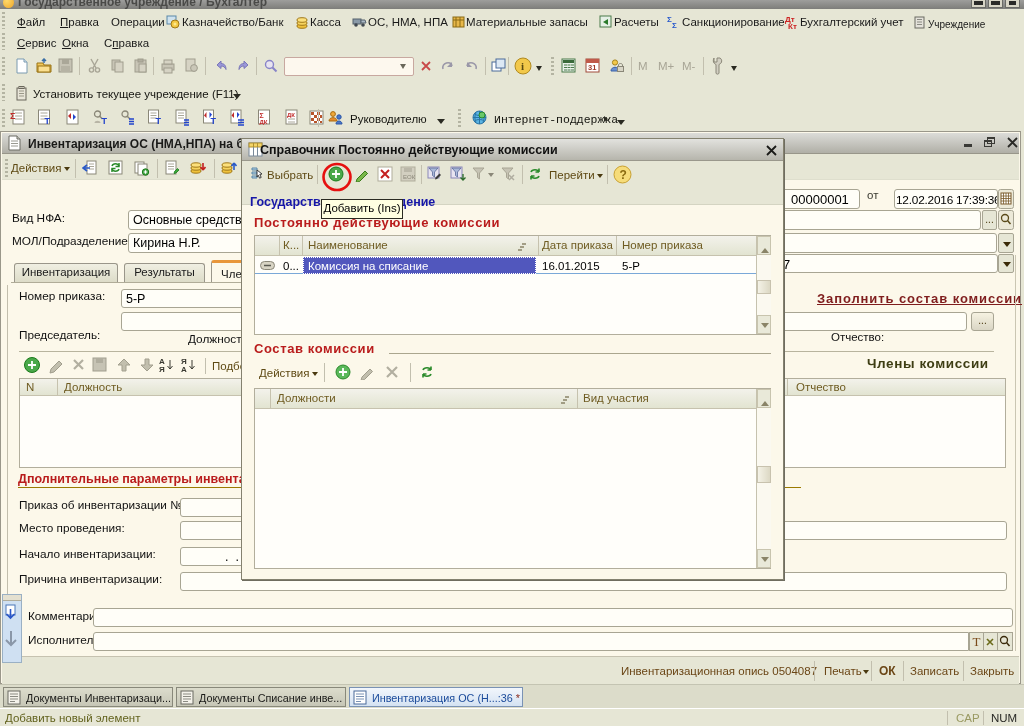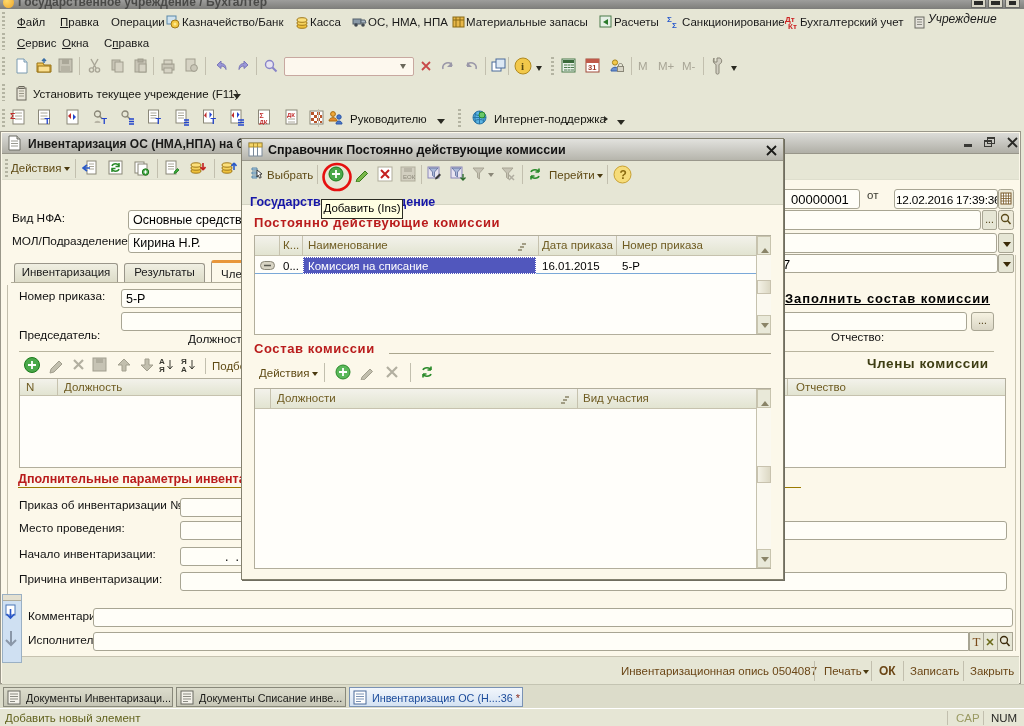--- a/index.html
+++ b/index.html
@@ -36,21 +36,21 @@
   <div class="abs" style="left:17px;top:7px;font-size:11.5px;"><u class="acc">Ф</u>айл</div>
   <div class="abs" style="left:60px;top:7px;font-size:11.5px;"><u class="acc">П</u>равка</div>
   <div class="abs" style="left:111px;top:7px;font-size:11.5px;">Операции</div>
   <div class="abs" style="left:182px;top:7px;font-size:11.5px;">Казначейство/Банк</div>
   <div class="abs" style="left:310px;top:7px;font-size:11.5px;">Касса</div>
   <div class="abs" style="left:368px;top:7px;font-size:11.5px;">ОС, НМА, НПА</div>
   <div class="abs" style="left:466px;top:7px;font-size:11.5px;">Материальные запасы</div>
   <div class="abs" style="left:614px;top:7px;font-size:11.5px;">Расчеты</div>
   <div class="abs" style="left:682px;top:7px;font-size:11.5px;">Санкционирование</div>
   <div class="abs" style="left:800px;top:7px;font-size:11.5px;">Бухгалтерский учет</div>
-  <div class="abs" style="left:928px;top:3px;font-size:12px;font-style:italic;">Учреждение</div>
+  <div class="abs" style="left:928px;top:10px;font-size:10px;">Учреждение</div>
 
   <svg class="abs" style="left:166px;top:6px" width="15" height="14">
       <rect x="1" y="1" width="9" height="8" fill="#cfe2ee" stroke="#5a87a8"></rect>
       <circle cx="9" cy="9" r="4" fill="#f3c842" stroke="#a07818"></circle>
       <circle cx="9" cy="9" r="1.5" fill="#fde98e"></circle>
     </svg>
   <svg class="abs" style="left:296px;top:6px" width="14" height="14">
       <ellipse cx="6" cy="11" rx="5" ry="2.3" fill="#f0c23c" stroke="#a07818"></ellipse>
       <ellipse cx="6" cy="8" rx="5" ry="2.3" fill="#f6d35e" stroke="#a07818"></ellipse>
       <ellipse cx="6" cy="5" rx="5" ry="2.3" fill="#fce07c" stroke="#a07818"></ellipse>
@@ -282,21 +282,21 @@
     </svg>
   <div class="abs tbtxt" style="left:350px;top:8px;font-size:11.5px;color:#14140f;">Руководителю</div>
   <div class="abs" style="left:437px;top:14px;width:0;height:0;border:4px solid transparent;border-top:5px solid #2a2a22;"></div>
   <div class="grip" style="left:458px;top:4px;height:18px;"></div>
   <svg class="ico" style="left:472px;top:5px">
       <circle cx="7.5" cy="7.5" r="6.5" fill="#5ab4e4" stroke="#2a74a4"></circle>
       <path d="M1 7.5 h13 M7.5 1 v13 M2.5 4 c3 2 7 2 10 0 M2.5 11 c3 -2 7 -2 10 0" stroke="#2a74a4" fill="none"></path>
       <path d="M4 2.5 c-1.5 3 -1.5 7 0 10 M11 2.5 c1.5 3 1.5 7 0 10" stroke="#2a74a4" fill="none"></path>
       <circle cx="10" cy="5" r="3" fill="#6ac86a" stroke="#2a8a2a"></circle>
     </svg>
-  <div class="abs tbtxt" style="left:494px;top:8px;font-size:11.5px;color:#14140f;">Интернет-поддержка</div>
+  <div class="abs tbtxt" style="left:494px;top:8px;font-size:11.5px;color:#14140f;font-family:Liberation Mono, monospace;">Интернет-поддержка</div>
   <div class="abs" style="left:604px;top:11px;width:0;height:0;border:3.5px solid transparent;border-left:4.5px solid #2a2a22;"></div>
   <div class="abs" style="left:617px;top:15px;width:0;height:0;border:4px solid transparent;border-top:5px solid #2a2a22;"></div>
 </div>
 
 <div id="win" class="abs" style="left:0;top:131px;width:1021px;height:553px;background:#fcf8ea;border:1px solid #9a978a;">
 
   <div class="abs" style="left:1px;top:1px;width:1017px;height:21px;background:linear-gradient(#dcdcd8,#b0afa6);border-bottom:1px solid #98968a;">
     <svg class="abs" style="left:5px;top:2px" width="16" height="16">
         <path d="M2 1 h8 l3 3 v11 h-11 Z" fill="#fff" stroke="#6a6a62"></path>
         <path d="M10 1 v3 h3" fill="#d0d0c8" stroke="#6a6a62"></path>
@@ -391,21 +391,21 @@
   <div class="abs" style="left:210px;top:128px;width:60px;height:22px;background:#fcf8ea;border:1px solid #9a968a;border-bottom:none;border-radius:3px 3px 0 0;font-size:11.5px;padding-top:5px;padding-left:9px;border-top:3px solid #e8963a;">Члены</div>
   <div class="abs" style="left:10px;top:150px;width:231px;height:1px;background:#b0ac98;"></div>
 
   <div class="lbl" style="left:18px;top:160px;">Номер приказа:</div>
   <div class="fld" style="left:120px;top:157px;width:200px;height:19px;">5-Р</div>
   <div class="lbl" style="left:18px;top:183px;margin-top:13px;">Председатель:</div>
   <div class="fld" style="left:120px;top:180px;width:846px;height:19px;"></div>
   <div class="abs" style="left:970px;top:180px;width:23px;height:19px;background:linear-gradient(#f6f2e1,#dad6c5);border:1px solid #a8a593;border-radius:3px;text-align:center;font-size:10px;color:#4a3a10;line-height:16px;">...</div>
   <div class="lbl" style="left:187px;top:203px;">Должности:</div>
   <div class="lbl" style="left:830px;top:202px;font-size:11.5px;">Отчество:</div>
-  <div class="abs" style="left:784px;top:159px;font-weight:bold;font-size:13px;color:#000000;text-decoration:underline;white-space:nowrap;letter-spacing:0.9px;">Заполнить состав комиссии</div>
+  <div class="abs" style="left:784px;top:159px;font-weight:bold;font-size:13px;color:#7f1d1d;text-decoration:underline;white-space:nowrap;letter-spacing:0.9px;padding-left:32px;">Заполнить состав комиссии</div>
   <div class="abs" style="left:18px;top:219px;width:975px;height:1px;background:#b8b49e;"></div>
 
   <svg class="abs" style="left:22px;top:224px" width="220" height="19">
     <g>
         <circle cx="9" cy="9" r="7.5" fill="#4aa84a" stroke="#1a7a1a"></circle>
         <path d="M9 5 v8 M5 9 h8" stroke="#fff" stroke-width="1.8"></path>
       </g>
     <g transform="translate(25,0)">
         <path d="M3 13 l8 -8 l3 3 l-8 8 l-4 1 Z" fill="#c2bfae" stroke="#a09d8c"></path>
       </g>
@@ -498,21 +498,21 @@
 
 <div id="dlg" class="abs" style="left:241px;top:138px;width:543px;height:442px;background:#fcf8ea;border:1px solid #84816f;box-shadow:1px 1px 0 #6f6d60;">
 
   <div class="abs" style="left:0;top:0;width:541px;height:22px;background:linear-gradient(#e2e2de,#b6b5ac);border-bottom:1px solid #9a988c;">
     <svg class="abs" style="left:6px;top:3px" width="16" height="16">
         <rect x="1" y="1" width="13" height="13" fill="#fff" stroke="#7a8a9a"></rect>
         <rect x="1" y="1" width="13" height="4" fill="#f4d468" stroke="#b09030"></rect>
         <path d="M5.5 1 v13 M9.5 1 v13" stroke="#7a8a9a"></path>
         <path d="M5.5 1 v4 M9.5 1 v4" stroke="#b09030"></path>
       </svg>
-    <div class="abs" style="left:26px;top:4px;font-weight:bold;font-size:12.5px;color:#111;">Справочник Постоянно действующие комиссии</div>
+    <div class="abs" style="left:18px;top:4px;font-weight:bold;font-size:12.5px;color:#111;">Справочник Постоянно действующие комиссии</div>
     <svg class="abs" style="left:523px;top:5px" width="14" height="13">
         <path d="M2 2 l9 9 m0 -9 l-9 9" stroke="#1a1a18" stroke-width="1.8"></path>
       </svg>
   </div>
 
   <div class="abs" style="left:0;top:22px;width:541px;height:44px;background:#e6e6d5;border-bottom:1px solid #d4d4c2;">
     <svg class="ico" style="left:8px;top:5px">
         <path d="M2 2 h5 v2 h-5 Z M2 6 h5 v2 h-5 Z M2 10 h5 v2 h-5 Z" fill="#b8d4e4" stroke="#5a87a8"></path>
         <path d="M7 4 l5 4 l-2.2 0.4 l1.4 3 l-1.6 0.8 l-1.4 -3 L7 11 Z" fill="#fff" stroke="#2a2a2a" stroke-width="0.9"></path>
       </svg>

